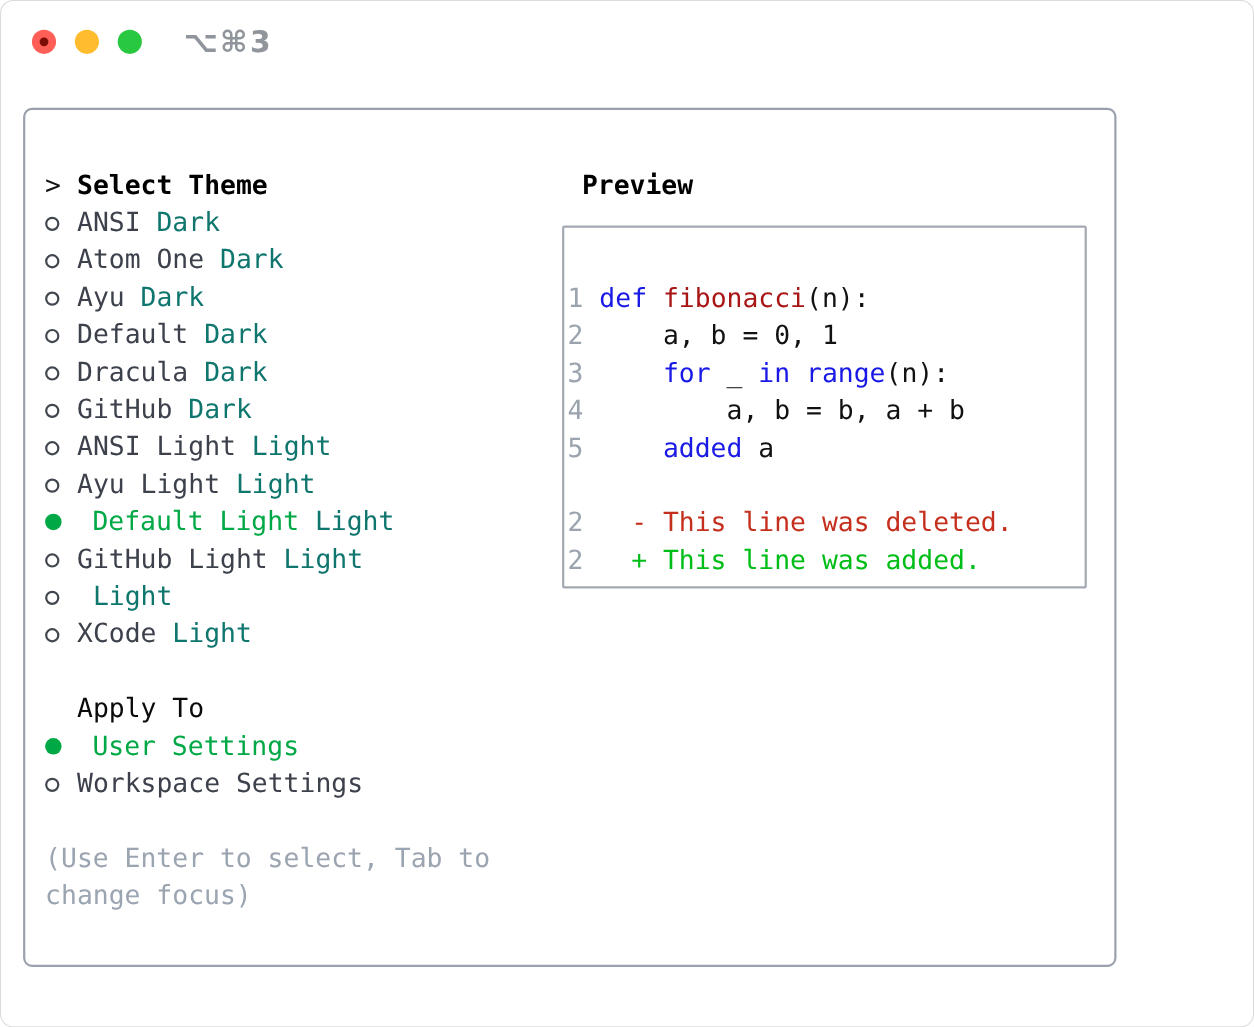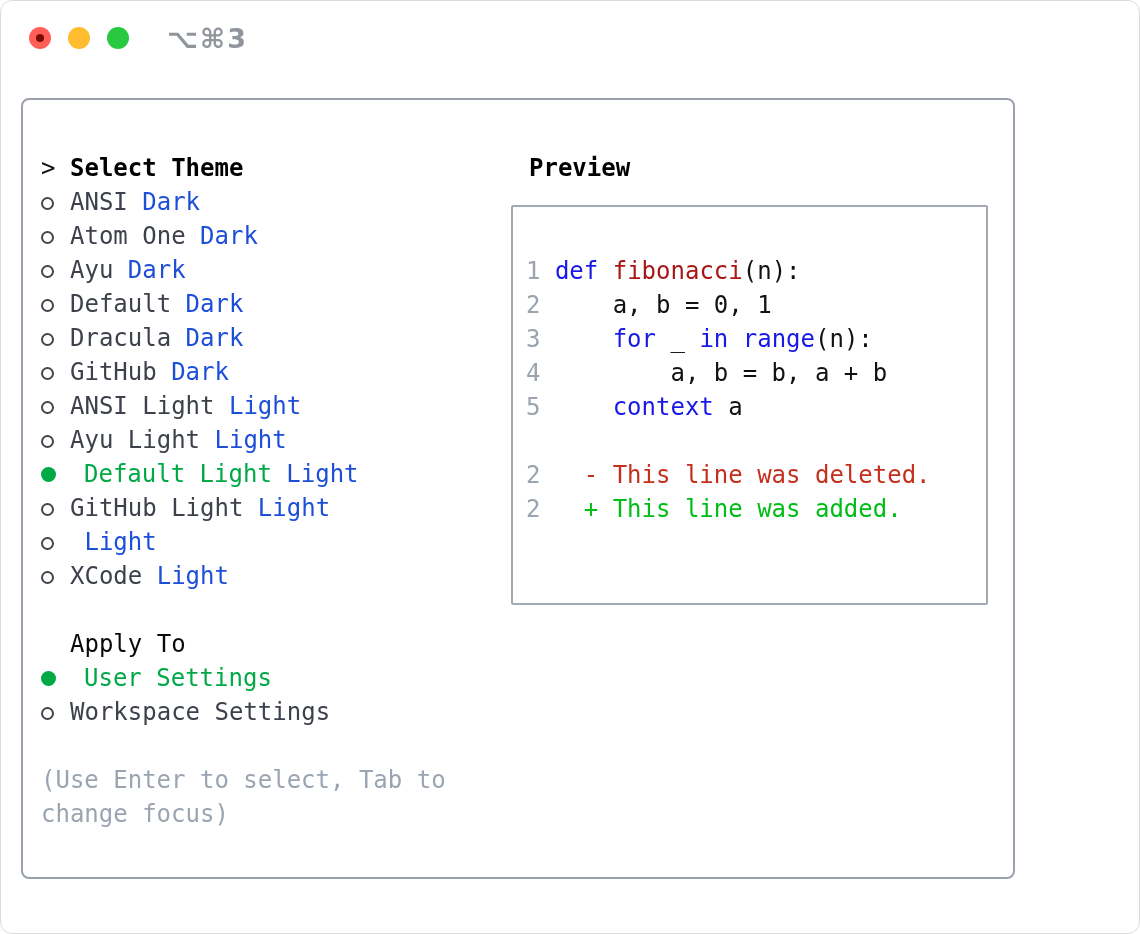--- a/index.html
+++ b/index.html
@@ -47,33 +47,33 @@
   .ring {
     display:inline-block; width:13px; height:13px; border-radius:50%;
     border:2px solid #41464f; margin-top:2px;
   }
   .dot {
     display:inline-block; width:15px; height:15px; border-radius:50%;
     background:#00a945; margin-top:2px;
   }
   .t-name { color:#3c414b; }
   .t-name.selected { color:#00a945;margin-left:14px; }
-  .t-tag { color:#1d4ed8; }
+  .t-tag { color:#0f766e; }
   .spacer { height:34px; }
   .help { color:#9ba4b1; white-space:pre; }
 
   
   .preview-title {
     position:absolute; left:506px; top:51px; height:34px; line-height:34px;
     font-size:24px; font-weight:700; color:#000;
   }
   .preview-box {
-    position:absolute; left:488px; top:105px; width:477px; height:400px;
+    position:absolute; left:488px; top:105px; width:477px; height:330px;
     border:2px solid #a3a9b2; border-radius:2px; background:#fff;
-    padding:47px 0 0 13px; overflow:hidden;
+    padding:47px 0 0 3px; overflow:hidden;
   }
   .code-line { height:34px; line-height:34px; font-size:24px; white-space:pre; }
   .ln { display:inline-block; width:1ch; text-align:right; color:#9aa3ae; margin-right:1ch; }
   .tok-kw { color:#1919e6; }
   .tok-fn { color:#a91616; }
   .tok-plain { color:#111111; }
   .tok-ctx { color:#8f969f; }
   .tok-del { color:#c52f1d; }
   .tok-add { color:#00bd17; }
 </style>
@@ -132,20 +132,20 @@
       <div class="row help">change focus)</div>
     </div>
 
     <div class="preview-title">Preview</div>
 
     <div class="preview-box" id="preview-box">
         <div class="code-line"><span class="ln">1</span><span class="tok-kw">def</span><span class="tok-plain"> </span><span class="tok-fn">fibonacci</span><span class="tok-plain">(n):</span></div>
         <div class="code-line"><span class="ln">2</span><span class="tok-plain">    a, b = 0, 1</span></div>
         <div class="code-line"><span class="ln">3</span><span class="tok-plain">    </span><span class="tok-kw">for</span><span class="tok-plain"> _ </span><span class="tok-kw">in</span><span class="tok-plain"> </span><span class="tok-kw">range</span><span class="tok-plain">(n):</span></div>
         <div class="code-line"><span class="ln">4</span><span class="tok-plain">        a, b = b, a + b</span></div>
-        <div class="code-line"><span class="ln">5</span><span class="tok-plain">    </span><span class="tok-kw">context</span><span class="tok-plain"> a</span></div>
+        <div class="code-line"><span class="ln">5</span><span class="tok-plain">    </span><span class="tok-kw">added</span><span class="tok-plain"> a</span></div>
         <div class="code-line"><span class="ln"></span></div>
         <div class="code-line"><span class="ln">2</span><span class="tok-del">  - This line was deleted.</span></div>
         <div class="code-line"><span class="ln">2</span><span class="tok-add">  + This line was added.</span></div>
       </div>
 
   </div>
 </div>
 
 </body></html>

